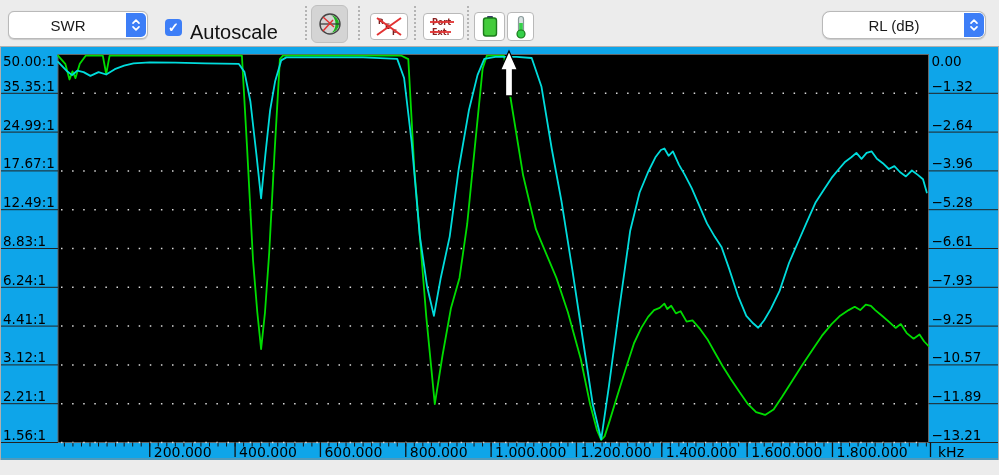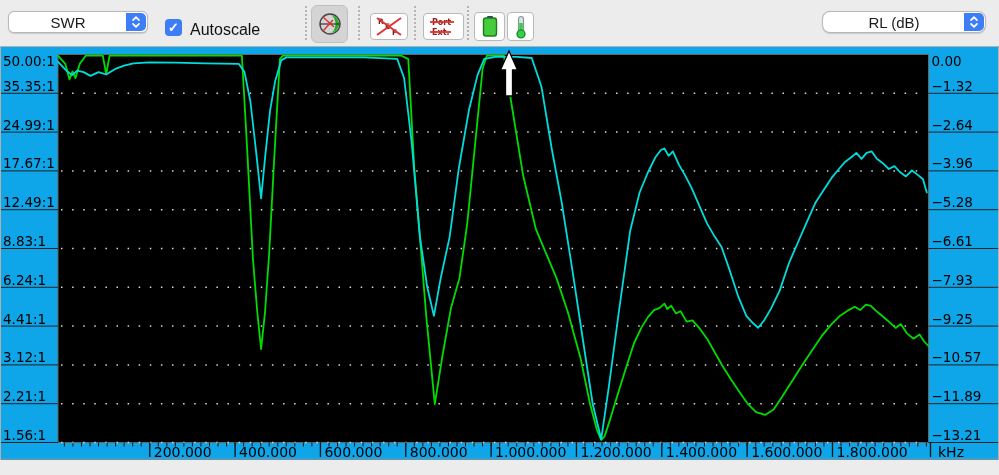--- a/index.html
+++ b/index.html
@@ -4,41 +4,41 @@
 <style>
   html,body{margin:0;padding:0;}
   body{
     width:999px;height:475px;position:relative;overflow:hidden;
     background:#ececec;font-family:"Liberation Sans",sans-serif;
     -webkit-font-smoothing:antialiased;
   }
   
   .toolbar{position:absolute;top:0;left:0;width:999px;height:46px;background:#ececec;}
   .popup{
-    position:absolute;top:11px;height:22px;background:#fff;
+    position:absolute;top:11px;height:28px;background:#fff;
     border:1px solid #b9b9b9;border-radius:6px;
     box-shadow:0 .5px 1px rgba(0,0,0,.15);
     display:flex;align-items:center;box-sizing:border-box;
   }
   .popup .popup-label{
     flex:1;text-align:center;font-size:15px;color:#1a1a1a;
     padding-right:20px;white-space:nowrap;
   }
   .popup .stepper{
     position:absolute;right:1px;top:1px;bottom:1px;width:20px;
     background:#3d7ef7;border-radius:0 5px 5px 0;
     display:flex;flex-direction:column;align-items:center;justify-content:center;
   }
   .chk{
     position:absolute;top:19px;left:165px;width:17px;height:17px;
     background:#3d7ef7;border-radius:4px;color:#fff;font-size:13px;
     font-weight:bold;text-align:center;line-height:17px;
   }
   .chk-label{
-    position:absolute;top:21px;left:190px;font-size:16px;color:#111;
+    position:absolute;top:21px;left:190px;font-size:20px;color:#111;
   }
   .tb-sep{
     position:absolute;top:6px;height:34px;width:0;
     border-left:2px dotted #b4b4b4;
   }
   .tb-btn{
     position:absolute;background:#fff;border:1px solid #b9b9b9;border-radius:4px;
     box-sizing:border-box;display:flex;align-items:center;justify-content:center;
   }
   .tb-btn.pressed{background:#d4d4d4;border-color:#c0c0c0;border-radius:6px;}

